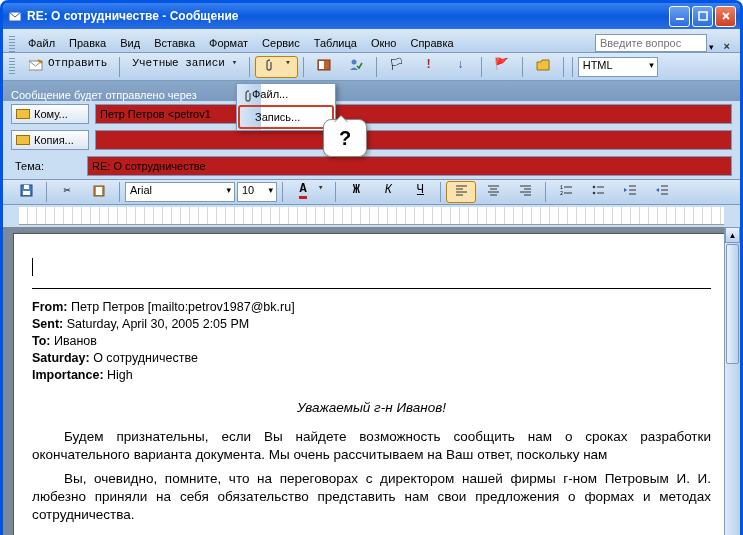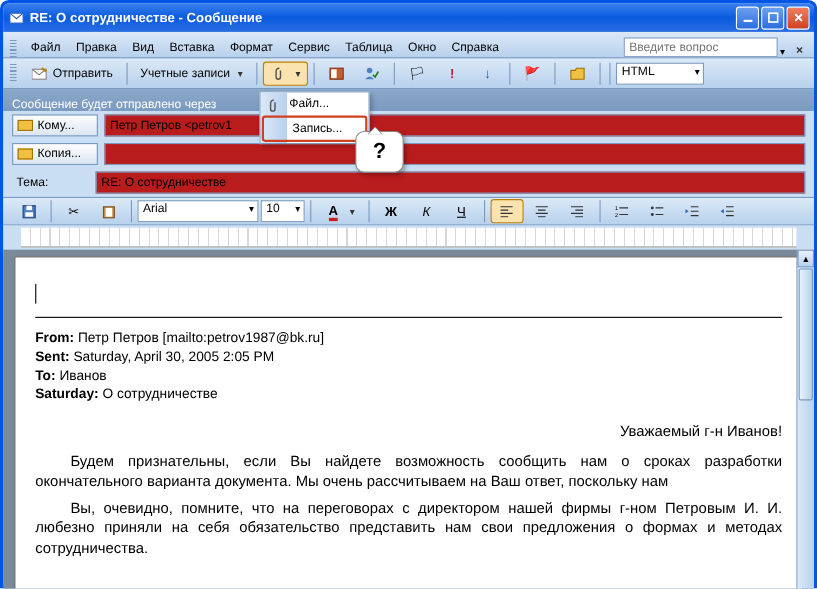--- a/index.html
+++ b/index.html
@@ -48,36 +48,36 @@
   align-items: flex-end;
   padding: 0 6px;
   border-bottom: 1px solid #7a9ac0;
   position: relative;
 }
 .menubar .grip { width:6px; height:16px; background:repeating-linear-gradient(to bottom,#7a9ac0 0,#7a9ac0 1px,transparent 1px,transparent 3px); margin-right:6px;}
 .menu-item { padding: 3px 7px; cursor: default; }
 .menu-item u { text-decoration: underline; }
 .help-box {
   margin-left: auto;
-  width: 140px; height: 18px;
+  width: 112px; height: 18px;
   background: #fff; border: 1px solid #7a9ac0;
   color: #888; padding: 1px 4px; font-size: 11px;
 }
 .closex { margin-left:6px; color:#333; font-weight:bold; padding:0 4px;}
 .toolbar1 {
   background: linear-gradient(#dbe9f7,#b8d1ed);
   height: 28px;
   display: flex;
   align-items: center;
   padding: 0 6px;
   border-bottom: 1px solid #7a9ac0;
   gap: 2px;
 }
 .toolbar1 .grip { width:6px; height:18px; background:repeating-linear-gradient(to bottom,#7a9ac0 0,#7a9ac0 1px,transparent 1px,transparent 3px); margin-right:4px;}
-.tbtn { height:22px; padding:0 6px; display:flex; align-items:center; gap:4px; border:1px solid transparent; border-radius:3px;}
+.tbtn { height:22px; padding:0 6px; display:flex; align-items:flex-start; gap:4px; border:1px solid transparent; border-radius:3px;font-family:Liberation Mono, monospace;}
 .tsep { width:1px; height:20px; background:#7a9ac0; margin:0 3px;}
 .tdrop::after { content:"▾"; font-size:9px; margin-left:3px; color:#333;}
 .tsel { background:#fff; border:1px solid #7a9ac0; height:20px; padding:1px 16px 1px 4px; position:relative; min-width:80px;}
 .tsel::after { content:"▾"; position:absolute; right:3px; top:2px; font-size:9px;}
 .infobar {
   background: linear-gradient(#8aa8c8,#7a9ac0);
   color: #fff;
   height: 20px;
   display: flex; align-items: flex-end;
   padding: 0 8px;
@@ -131,36 +131,36 @@
   box-shadow: 2px 2px 4px rgba(0,0,0,0.3);
   padding: 24px 18px;
   font-family: Arial, sans-serif;
   font-size: 13.5px;
   line-height:1.35;
   min-height:400px;
 }
 .page .cursor-line { height:18px; border-left:1px solid #000; margin-bottom:12px;}
 .hdr-line { font-size:12.5px; }
 .hdr-line b { font-weight:bold;}
-.salute { text-align:right; margin:16px 0 10px 0;}
+.salute { text-align:center; margin:16px 0 10px 0;font-style:italic;}
 .para { text-align:justify; text-indent:32px; margin-bottom:6px;}
 .scrollbar-v { position:absolute; right:0; top:0; bottom:0; width:16px; background:linear-gradient(to right,#dbe9f7,#b8d1ed); border-left:1px solid #7a9ac0;}
 .scrollbar-v .sbtn { height:16px; background:linear-gradient(#eaf2fb,#b8d1ed); border:1px solid #7a9ac0; display:flex; align-items:center; justify-content:center; font-size:8px;}
 .scrollbar-v .thumb { margin:1px; height:120px; background:linear-gradient(to right,#eaf2fb,#b8d1ed); border:1px solid #7a9ac0; border-radius:2px;}
 .dropdown-menu {
   position:absolute;
   left:233px; top:80px;
   background:#fff;
   border:1px solid #7a9ac0;
   box-shadow:2px 2px 5px rgba(0,0,0,0.3);
   min-width:100px;
   z-index:50;
 }
 .dropdown-menu .strip { position:absolute; left:0; top:0; bottom:0; width:24px; background:linear-gradient(to right,#dbe9f7,#b8d1ed);}
-.ditem { position:relative; padding:4px 12px 4px 26px; font-size:11px;}
+.ditem { position:relative; padding:4px 12px 4px 15px; font-size:11px;}
 .ditem.hl { border:2px solid #d04020; border-radius:3px; margin:1px;}
 .callout {
   position:absolute;
   left:320px; top:116px;
   z-index:60;
 }
 .callout .bubble {
   width:44px; height:38px; background:#fff; border:1px solid #888;
   border-radius:8px; box-shadow:2px 2px 4px rgba(0,0,0,0.3);
   display:flex; align-items:center; justify-content:center;
@@ -428,20 +428,21 @@
   </div>
 
   <div class="editor-area">
     <div class="page">
       <div class="cursor-line"></div>
       <hr style="margin:6px 0 10px 0; border:none; border-top:1px solid #000;">
       <div class="hdr-line"><b>From:</b><span> Петр Петров [mailto:petrov1987@bk.ru]</span></div>
       <div class="hdr-line"><b>Sent:</b><span> Saturday, April 30, 2005 2:05 PM</span></div>
       <div class="hdr-line"><b>To:</b><span> Иванов</span></div>
       <div class="hdr-line"><b>Saturday:</b><span> О сотрудничестве</span></div>
+      <div class="hdr-line"><b>Importance:</b><span> High</span></div>
       <div class="salute">Уважаемый г-н Иванов!</div>
       <div class="para">Будем признательны, если Вы найдете возможность сообщить нам о сроках разработки окончательного варианта документа. Мы очень рассчитываем на Ваш ответ, поскольку нам</div>
       <div class="para">Вы, очевидно, помните, что на переговорах с директором нашей фирмы г-ном Петровым И. И. любезно приняли на себя обязательство представить нам свои предложения о формах и методах сотрудничества.</div>
     </div>
     <div class="scrollbar-v">
       <div class="sbtn">▲</div>
       <div class="thumb"></div>
     </div>
   </div>
 

